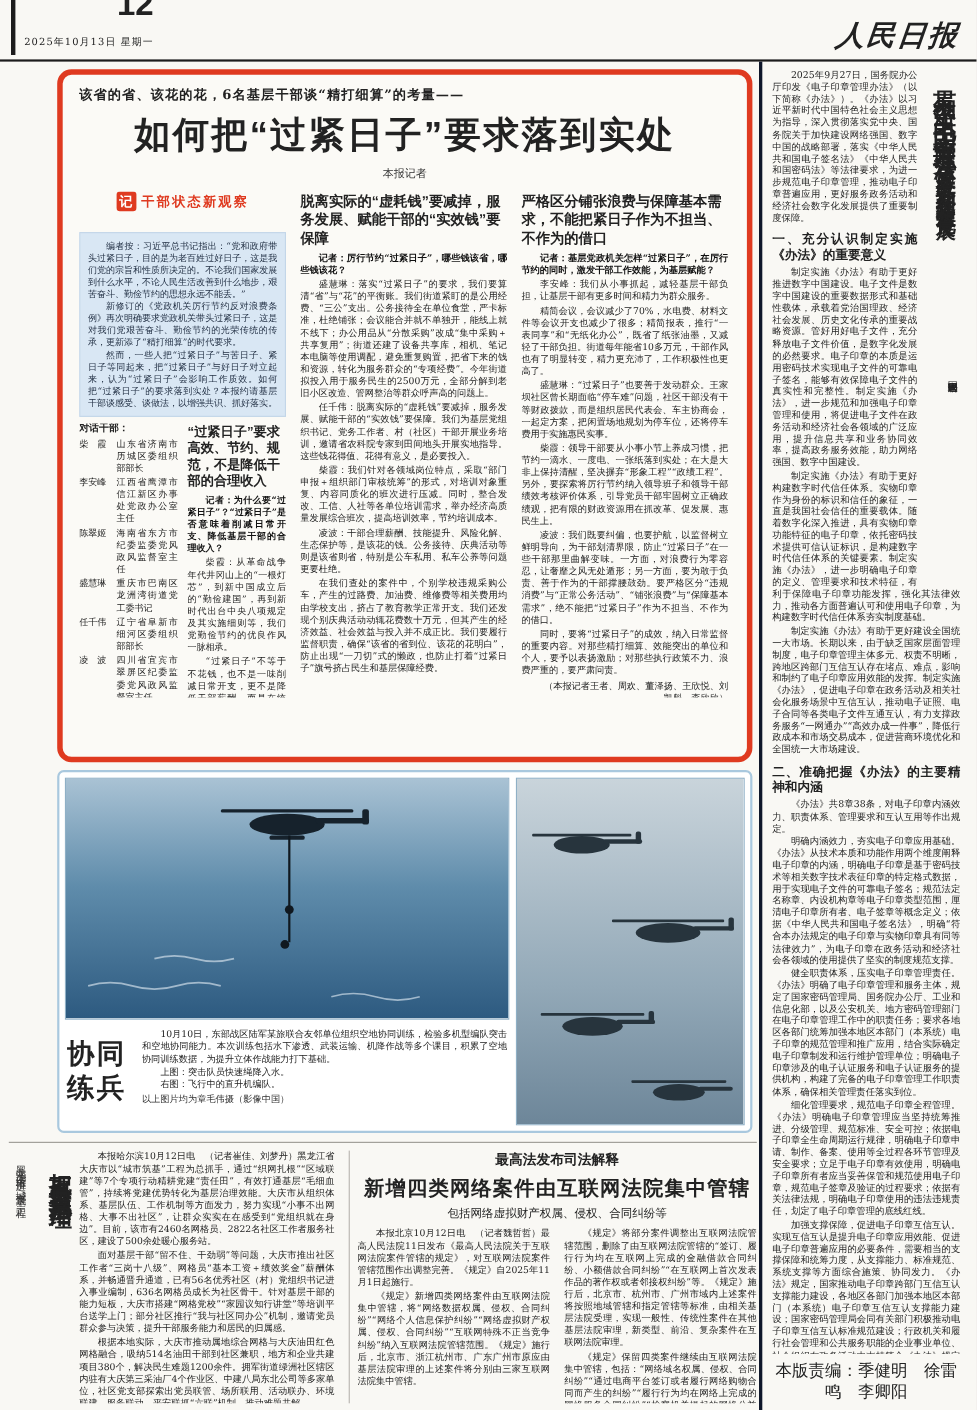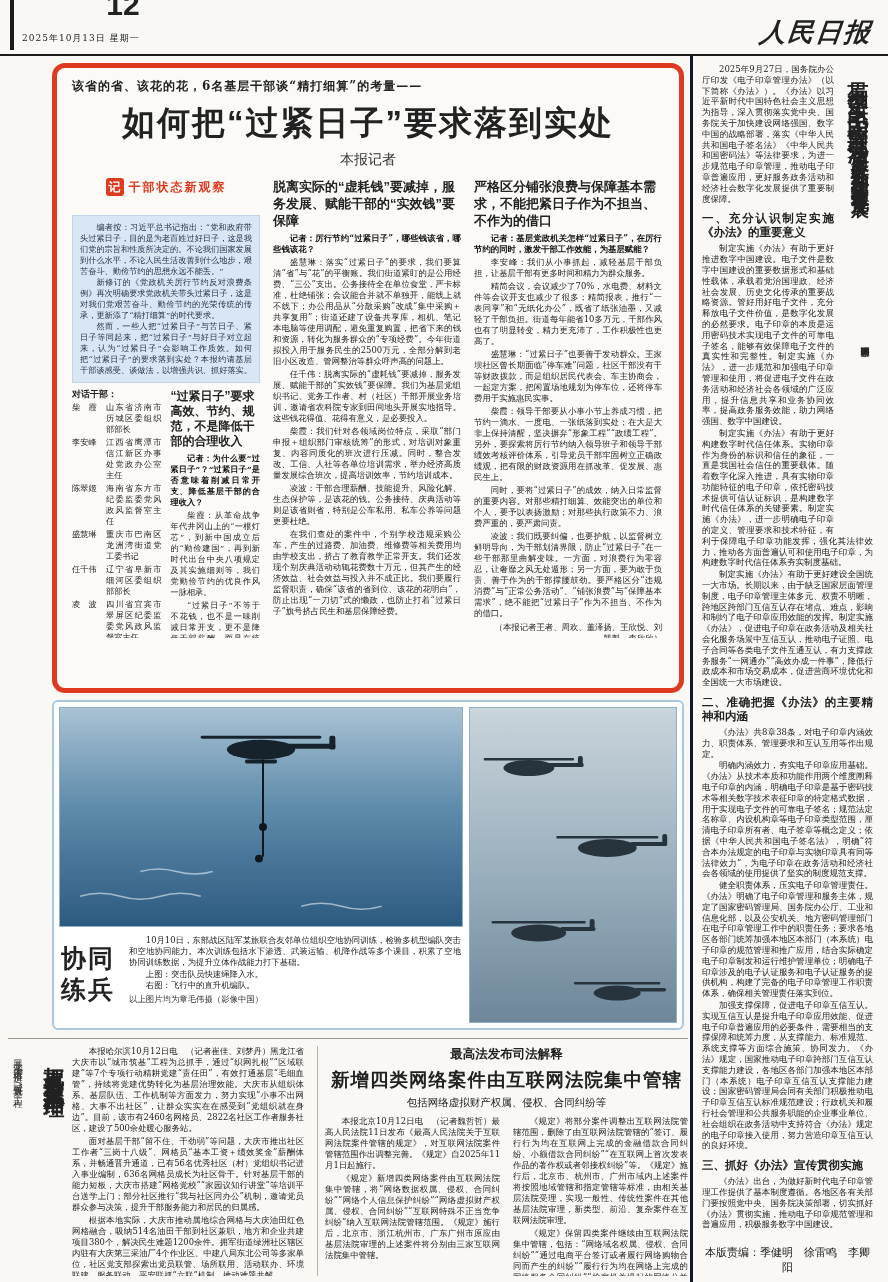--- a/index.html
+++ b/index.html
@@ -16,21 +16,21 @@
   .hdr-logo { margin-left:auto; font-size:26px; font-weight:bold; font-style:italic; transform:skewX(-6deg); letter-spacing:2px; padding-right:6px; }
 
   .content { flex:1; display:flex; min-height:0; }
   .main-left { width:690px; flex:none; }
   .main-right { width:190px; flex:none; border-left:3px solid #0f172a; }
 
   
   .feature { margin:7px 2px 0 52px; width:632px; height:630px; border:5px solid #df3a20; border-radius:13px; background:#fbfaf6; padding:10px 15px 8px; overflow:hidden; }
   .f-kicker { font-size:12px; font-weight:bold; letter-spacing:1px; }
   .f-title { font-size:33px; font-weight:bold; text-align:center; letter-spacing:2px; margin-top:6px; font-family:"Liberation Sans", sans-serif; }
-  .f-byline { text-align:center; font-size:14px; margin-top:5px; color:#333; }
+  .f-byline { text-align:center; font-size:10px; margin-top:5px; color:#333; }
   .f-cols { display:flex; gap:13px; margin-top:9px; height:460px; overflow:hidden; }
   .f-col { width:188px; flex:none; overflow:hidden; }
   .logo-row { display:flex; align-items:center; gap:5px; justify-content:center; margin-bottom:6px; }
   .logo-badge { width:18px; height:18px; background:#df3a20; color:#fff; border-radius:3px; font-size:12px; font-weight:bold; display:flex; align-items:center; justify-content:center; font-family:"Liberation Sans", sans-serif; }
   .logo-name { color:#df3a20; font-size:12px; font-weight:bold; letter-spacing:2px; font-family:"Liberation Sans", sans-serif; }
   .ed-note { background:#d9e7f4; border:1px solid #c3d6e8; padding:6px 7px; font-size:8.2px; line-height:11px; color:#243246;margin-top:19px; }
   .ed-note p { text-indent:2em; text-align:justify; }
   .dlg-wrap { margin-top:6px; columns:2; column-gap:9px; font-size:8.2px; line-height:11px; height:278px; overflow:hidden; }
   .dlg-label { font-weight:bold; font-size:9px; }
   .dlg-item { display:flex; margin-top:2px; }
@@ -72,21 +72,21 @@
 
   
   .seal { height:100%; padding:8px 7px 4px 9px; display:flex; flex-direction:column; }
   .seal-body { flex:1; overflow:hidden; font-size:8.5px; line-height:10.8px; text-align:justify; }
   .seal-float { float:right; writing-mode:vertical-rl; margin:2px 0 10px 9px; height:452px; display:flex; }
   .seal-t1 { font-size:21px; font-weight:bold; letter-spacing:5px; line-height:30px; font-family:"Liberation Sans", sans-serif; }
   .seal-t2 { font-size:18px; font-weight:bold; letter-spacing:3px; line-height:27px; font-family:"Liberation Sans", sans-serif; }
   .seal-author { font-size:9px; line-height:16px; padding-top:150px; color:#222; }
   .seal-sec { font-size:11.5px; font-weight:bold; line-height:14px; margin:7px 0 4px; text-indent:0; font-family:"Liberation Sans", sans-serif; }
   .seal .p { margin-bottom:1px; }
-  .page-footer { flex:none; text-align:center; font-size:11px; padding:6px 0 3px; color:#222; }
+  .page-footer { flex:none; text-align:center; font-size:15px; padding:6px 0 3px; color:#222; }
 </style>
 </head>
 <body>
 
 <div class="page">
 
   <div class="hdr">
     <div class="hdr-left">
       <span class="hdr-section">政治</span>
       <span class="hdr-page">12</span>
@@ -158,22 +158,22 @@
             <p class="p">在我们查处的案件中，个别学校违规采购公车，产生的过路费、加油费、维修费等相关费用均由学校支出，挤占了教育教学正常开支。我们还发现个别庆典活动动辄花费数十万元，但其产生的经济效益、社会效益与投入并不成正比。我们要履行监督职责，确保“该省的省到位、该花的花明白”，防止出现“一刀切”式的懒政，也防止打着“过紧日子”旗号挤占民生和基层保障经费。</p>
           </div>
 
           <div class="f-col f-col3 f-body">
             <div class="sub-head">严格区分铺张浪费与保障基本需求，不能把紧日子作为不担当、不作为的借口</div>
             <p class="q">记者：基层党政机关怎样“过紧日子”，在厉行节约的同时，激发干部工作效能，为基层赋能？</p>
             <p class="p">李安峰：我们从小事抓起，减轻基层干部负担，让基层干部有更多时间和精力为群众服务。</p>
             <p class="p">精简会议，会议减少了70%，水电费、材料文件等会议开支也减少了很多；精简报表，推行“一表同享”和“无纸化办公”，既省了纸张油墨，又减轻了干部负担。街道每年能省10多万元，干部作风也有了明显转变，精力更充沛了，工作积极性也更高了。</p>
             <p class="p">盛慧琳：“过紧日子”也要善于发动群众。王家坝社区曾长期面临“停车难”问题，社区干部没有干等财政拨款，而是组织居民代表会、车主协商会，一起定方案，把闲置场地规划为停车位，还将停车费用于实施惠民实事。</p>
             <p class="p">柴霞：领导干部要从小事小节上养成习惯，把节约一滴水、一度电、一张纸落到实处；在大是大非上保持清醒，坚决摒弃“形象工程”“政绩工程”。另外，要探索将厉行节约纳入领导班子和领导干部绩效考核评价体系，引导党员干部牢固树立正确政绩观，把有限的财政资源用在抓改革、促发展、惠民生上。</p>
+            <p class="p">凌波：我们既要纠偏，也要护航，以监督树立鲜明导向，为干部划清界限，防止“过紧日子”在一些干部那里曲解变味。一方面，对浪费行为零容忍，让奢靡之风无处遁形；另一方面，要为敢于负责、善于作为的干部撑腰鼓劲。要严格区分“违规消费”与“正常公务活动”、“铺张浪费”与“保障基本需求”，绝不能把“过紧日子”作为不担当、不作为的借口。</p>
             <p class="p">同时，要将“过紧日子”的成效，纳入日常监督的重要内容。对那些精打细算、效能突出的单位和个人，要予以表扬激励；对那些执行政策不力、浪费严重的，要严肃问责。</p>
-            <p class="p">凌波：我们既要纠偏，也要护航，以监督树立鲜明导向，为干部划清界限，防止“过紧日子”在一些干部那里曲解变味。一方面，对浪费行为零容忍，让奢靡之风无处遁形；另一方面，要为敢于负责、善于作为的干部撑腰鼓劲。要严格区分“违规消费”与“正常公务活动”、“铺张浪费”与“保障基本需求”，绝不能把“过紧日子”作为不担当、不作为的借口。</p>
             <p class="p reporters">（本报记者王者、周欢、董泽扬、王欣悦、刘凯魁、李欣欣）</p>
           </div>
 
         </div>
       </div>
 
       <div class="photos">
         <div class="ps-left">
           <div class="photo-frame photo-l">
             <svg width="100%" height="100%" viewBox="0 0 400 220" preserveAspectRatio="none">
@@ -288,20 +288,21 @@
           </div>
           <p class="p">2025年9月27日，国务院办公厅印发《电子印章管理办法》（以下简称《办法》）。《办法》以习近平新时代中国特色社会主义思想为指导，深入贯彻落实党中央、国务院关于加快建设网络强国、数字中国的战略部署，落实《中华人民共和国电子签名法》《中华人民共和国密码法》等法律要求，为进一步规范电子印章管理，推动电子印章普遍应用，更好服务政务活动和经济社会数字化发展提供了重要制度保障。</p>
           <div class="seal-sec">一、充分认识制定实施《办法》的重要意义</div>
           <p class="p">制定实施《办法》有助于更好推进数字中国建设。电子文件是数字中国建设的重要数据形式和基础性载体，承载着党治国理政、经济社会发展、历史文化传承的重要战略资源。管好用好电子文件，充分释放电子文件价值，是数字化发展的必然要求。电子印章的本质是运用密码技术实现电子文件的可靠电子签名，能够有效保障电子文件的真实性和完整性。制定实施《办法》，进一步规范和加强电子印章管理和使用，将促进电子文件在政务活动和经济社会各领域的广泛应用，提升信息共享和业务协同效率，提高政务服务效能，助力网络强国、数字中国建设。</p>
           <p class="p">制定实施《办法》有助于更好构建数字时代信任体系。实物印章作为身份的标识和信任的象征，一直是我国社会信任的重要载体。随着数字化深入推进，具有实物印章功能特征的电子印章，依托密码技术提供可信认证标识，是构建数字时代信任体系的关键要素。制定实施《办法》，进一步明确电子印章的定义、管理要求和技术特征，有利于保障电子印章功能发挥，强化其法律效力，推动各方面普遍认可和使用电子印章，为构建数字时代信任体系夯实制度基础。</p>
           <p class="p">制定实施《办法》有助于更好建设全国统一大市场。长期以来，由于缺乏国家层面管理制度，电子印章管理主体多元、权责不明晰，跨地区跨部门互信互认存在堵点、难点，影响和制约了电子印章应用效能的发挥。制定实施《办法》，促进电子印章在政务活动及相关社会化服务场景中互信互认，推动电子证照、电子合同等各类电子文件互通互认，有力支撑政务服务“一网通办”“高效办成一件事”，降低行政成本和市场交易成本，促进营商环境优化和全国统一大市场建设。</p>
           <div class="seal-sec">二、准确把握《办法》的主要精神和内涵</div>
           <p class="p">《办法》共8章38条，对电子印章内涵效力、职责体系、管理要求和互认互用等作出规定。</p>
           <p class="p">明确内涵效力，夯实电子印章应用基础。《办法》从技术本质和功能作用两个维度阐释电子印章的内涵，明确电子印章是基于密码技术等相关数字技术表征印章的特定格式数据，用于实现电子文件的可靠电子签名；规范法定名称章、内设机构章等电子印章类型范围，厘清电子印章所有者、电子签章等概念定义；依据《中华人民共和国电子签名法》，明确“符合本办法规定的电子印章与实物印章具有同等法律效力”，为电子印章在政务活动和经济社会各领域的使用提供了坚实的制度规范支撑。</p>
           <p class="p">健全职责体系，压实电子印章管理责任。《办法》明确了电子印章管理和服务主体，规定了国家密码管理局、国务院办公厅、工业和信息化部，以及公安机关、地方密码管理部门在电子印章管理工作中的职责任务；要求各地区各部门统筹加强本地区本部门（本系统）电子印章的规范管理和推广应用，结合实际确定电子印章制发和运行维护管理单位；明确电子印章涉及的电子认证服务和电子认证服务的提供机构，构建了完备的电子印章管理工作职责体系，确保相关管理责任落实到位。</p>
+          <p class="p">细化管理要求，规范电子印章全程管理。《办法》明确电子印章管理应当坚持统筹推进、分级管理、规范标准、安全可控；依据电子印章全生命周期运行规律，明确电子印章申请、制作、备案、使用等全过程各环节管理及安全要求；立足于电子印章有效使用，明确电子印章所有者应当妥善保管和规范使用电子印章，规范电子签章及验证的过程要求；依据有关法律法规，明确电子印章使用的违法违规责任，划定了电子印章管理的底线红线。</p>
           <p class="p">加强支撑保障，促进电子印章互信互认。实现互信互认是提升电子印章应用效能、促进电子印章普遍应用的必要条件，需要相当的支撑保障和统筹力度，从支撑能力、标准规范、系统支撑等方面综合施策、协同发力。《办法》规定，国家推动电子印章跨部门互信互认支撑能力建设，各地区各部门加强本地区本部门（本系统）电子印章互信互认支撑能力建设；国家密码管理局会同有关部门积极推动电子印章互信互认标准规范建设；行政机关和履行社会管理和公共服务职能的企业事业单位、社会组织在政务活动中支持符合《办法》规定的电子印章接入使用，努力营造印章互信互认的良好环境。</p>
           <div class="seal-sec">三、抓好《办法》宣传贯彻实施</div>
           <p class="p">《办法》出台，为做好新时代电子印章管理工作提供了基本制度遵循。各地区各有关部门要按照党中央、国务院决策部署，切实抓好《办法》贯彻实施，推动电子印章规范管理和普遍应用，积极服务数字中国建设。</p>
 
         </div>
         <div class="page-footer">本版责编：季健明　徐雷鸣　李卿阳</div>
       </div>
     </div>
   </div>
 

